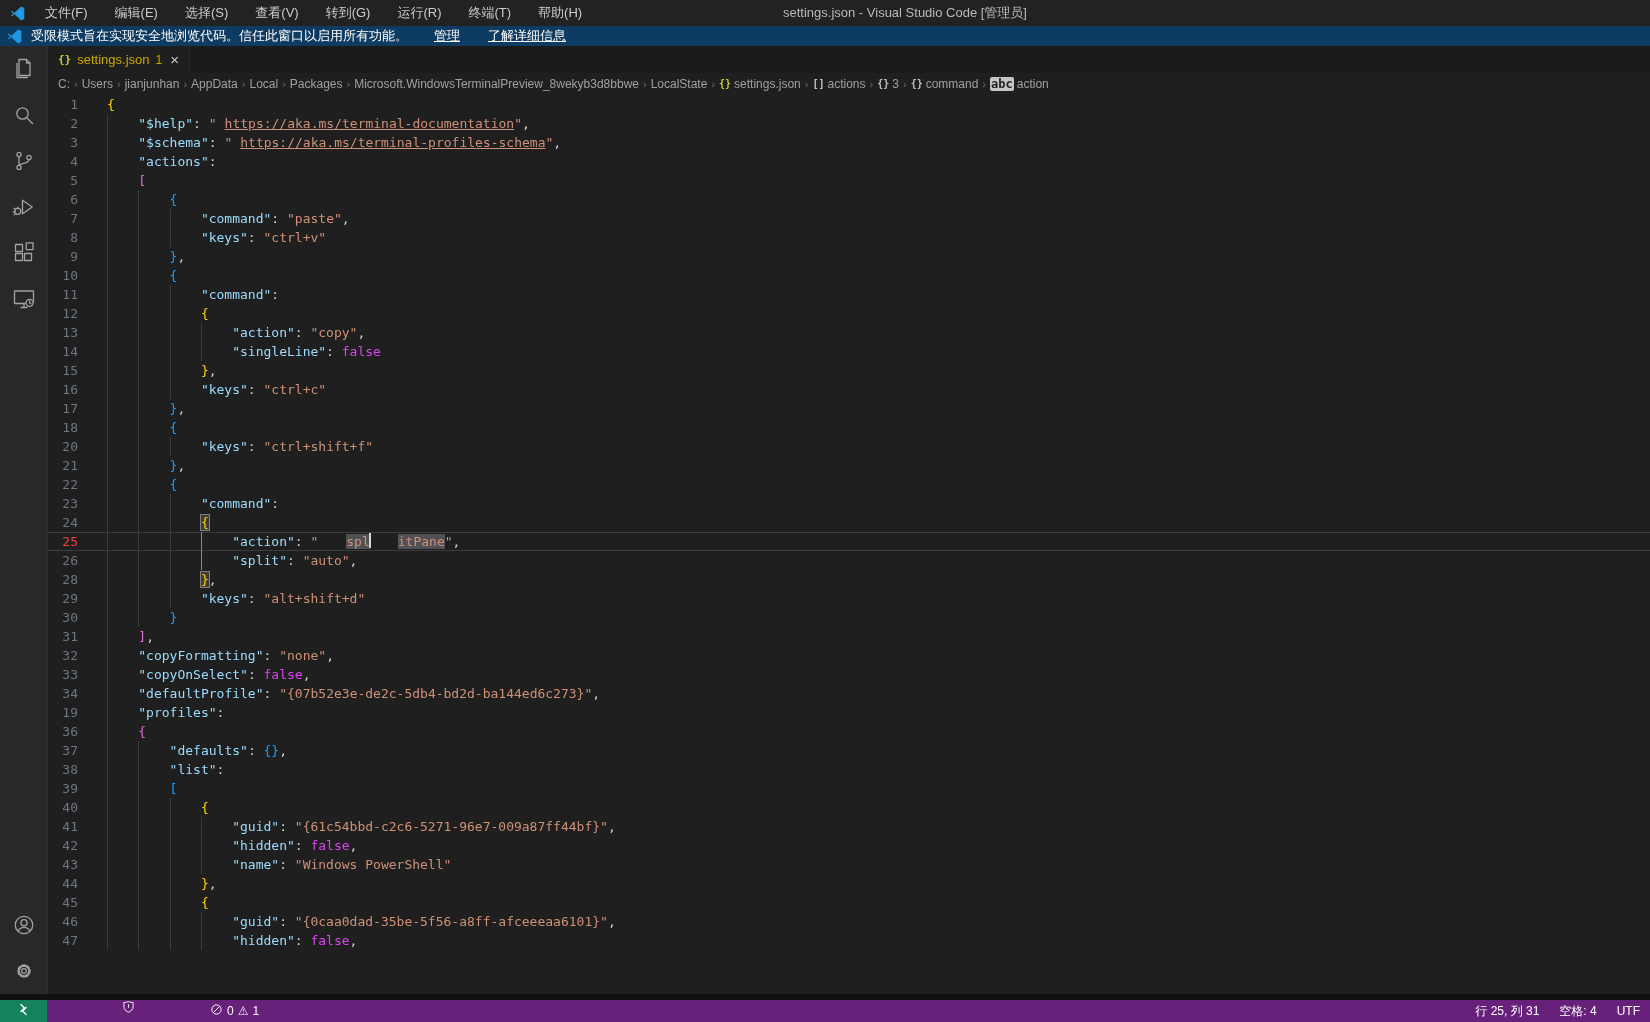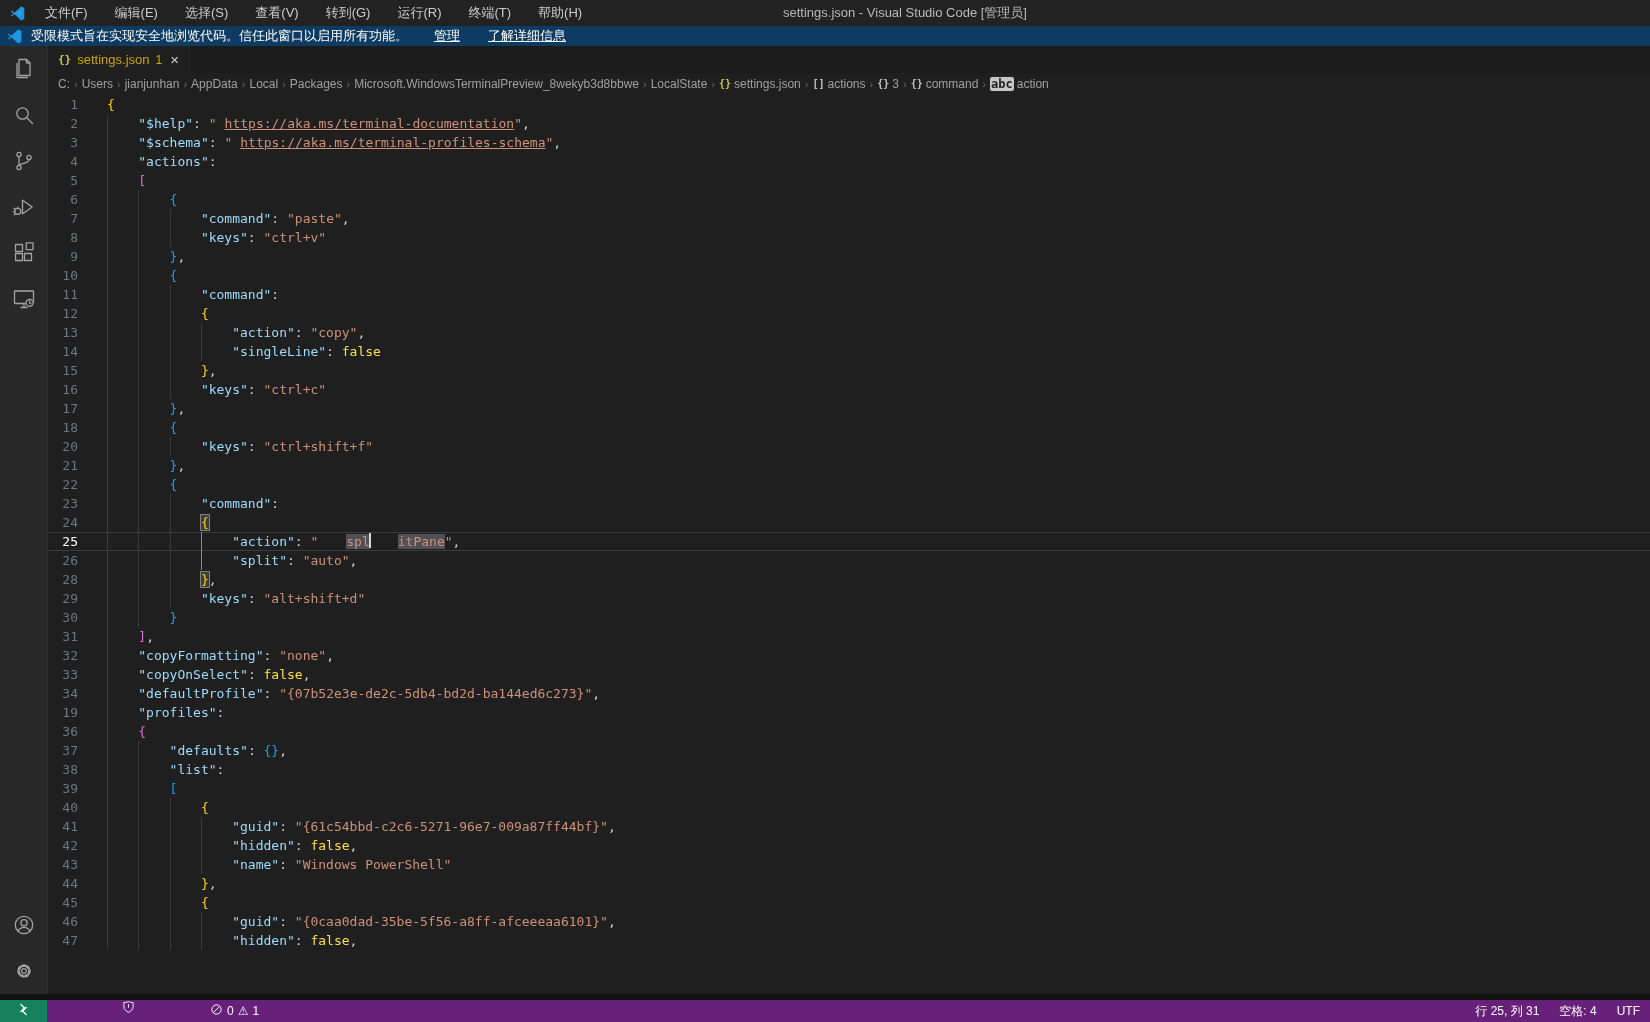--- a/index.html
+++ b/index.html
@@ -38,27 +38,27 @@
   .ic-gold{color:#cbcb41;}
   .ic-gray{color:#c5c5c5;}
   .ic-abc{font-size:12px;background:#c5c5c5;color:#1f1f1f;border-radius:2px;padding:0 1px;font-weight:bold;margin-right:3px;font-family:"DejaVu Sans Mono",monospace;}
   
   .editor{flex:1;background:#1f1f1f;overflow:hidden;padding-top:1px;cursor:text;}
   .code-line{position:relative;height:19px;line-height:19px;font-family:"DejaVu Sans Mono",monospace;font-size:13px;color:#d4d4d4;white-space:pre;}
   .ln{position:absolute;left:0;top:0;width:30px;text-align:right;color:#6e7681;user-select:none;}
   .code{position:absolute;left:59px;top:0;white-space:pre;}
   .gd{display:inline-block;width:4ch;height:19px;vertical-align:top;box-sizing:border-box;border-left:1px solid #3b3b3b;}
   .gd.pair{border-left:1px solid #a8883a;}
-  .key{color:#9cdcfe;} .str{color:#ce9178;} .kw{color:#fde047;} .pn{color:#d4d4d4;}
+  .key{color:#9cdcfe;} .str{color:#ce9178;} .kw{color:#d946ef;} .pn{color:#d4d4d4;}
   .b1{color:#ffd700;} .b2{color:#da70d6;} .b3{color:#179fff;}
   .lnk{text-decoration:underline;padding-left:8px;}
   .hl{background:#515155;margin-left:28px;}
   .bm{outline:1px solid #808080;background:#3d3d3d;}
   .code-line.active{box-shadow:inset 0 1px 0 #3c3c3c, inset 0 -1px 0 #3c3c3c;}
-  .code-line.active .ln{color:#ffffff;}
+  .code-line.active .ln{color:#ef4444;}
   .cursor{display:inline-block;width:2px;height:15px;background:#d7d7d7;vertical-align:-2px;margin:0 -1px;}
   
   .statusbar{position:absolute;left:0;bottom:0;width:1650px;height:22px;display:flex;align-items:center;color:#ffffff;font-size:12px;overflow:hidden;}
   .sb-remote{width:47px;height:22px;display:flex;align-items:center;justify-content:center;cursor:pointer;}
   .sb-item{display:flex;align-items:center;padding:0 9px;height:22px;cursor:pointer;gap:5px;}
   .sb-restricted{margin-left:48px;flex-direction:column;}
   .sb-problems{margin-left:40px;gap:4px;}
   .sb-warn-glyph{font-size:12px;}
   .sb-right{margin-left:auto;display:flex;align-items:center;}
   .sb-right .sb-item{padding:0 10px;}

